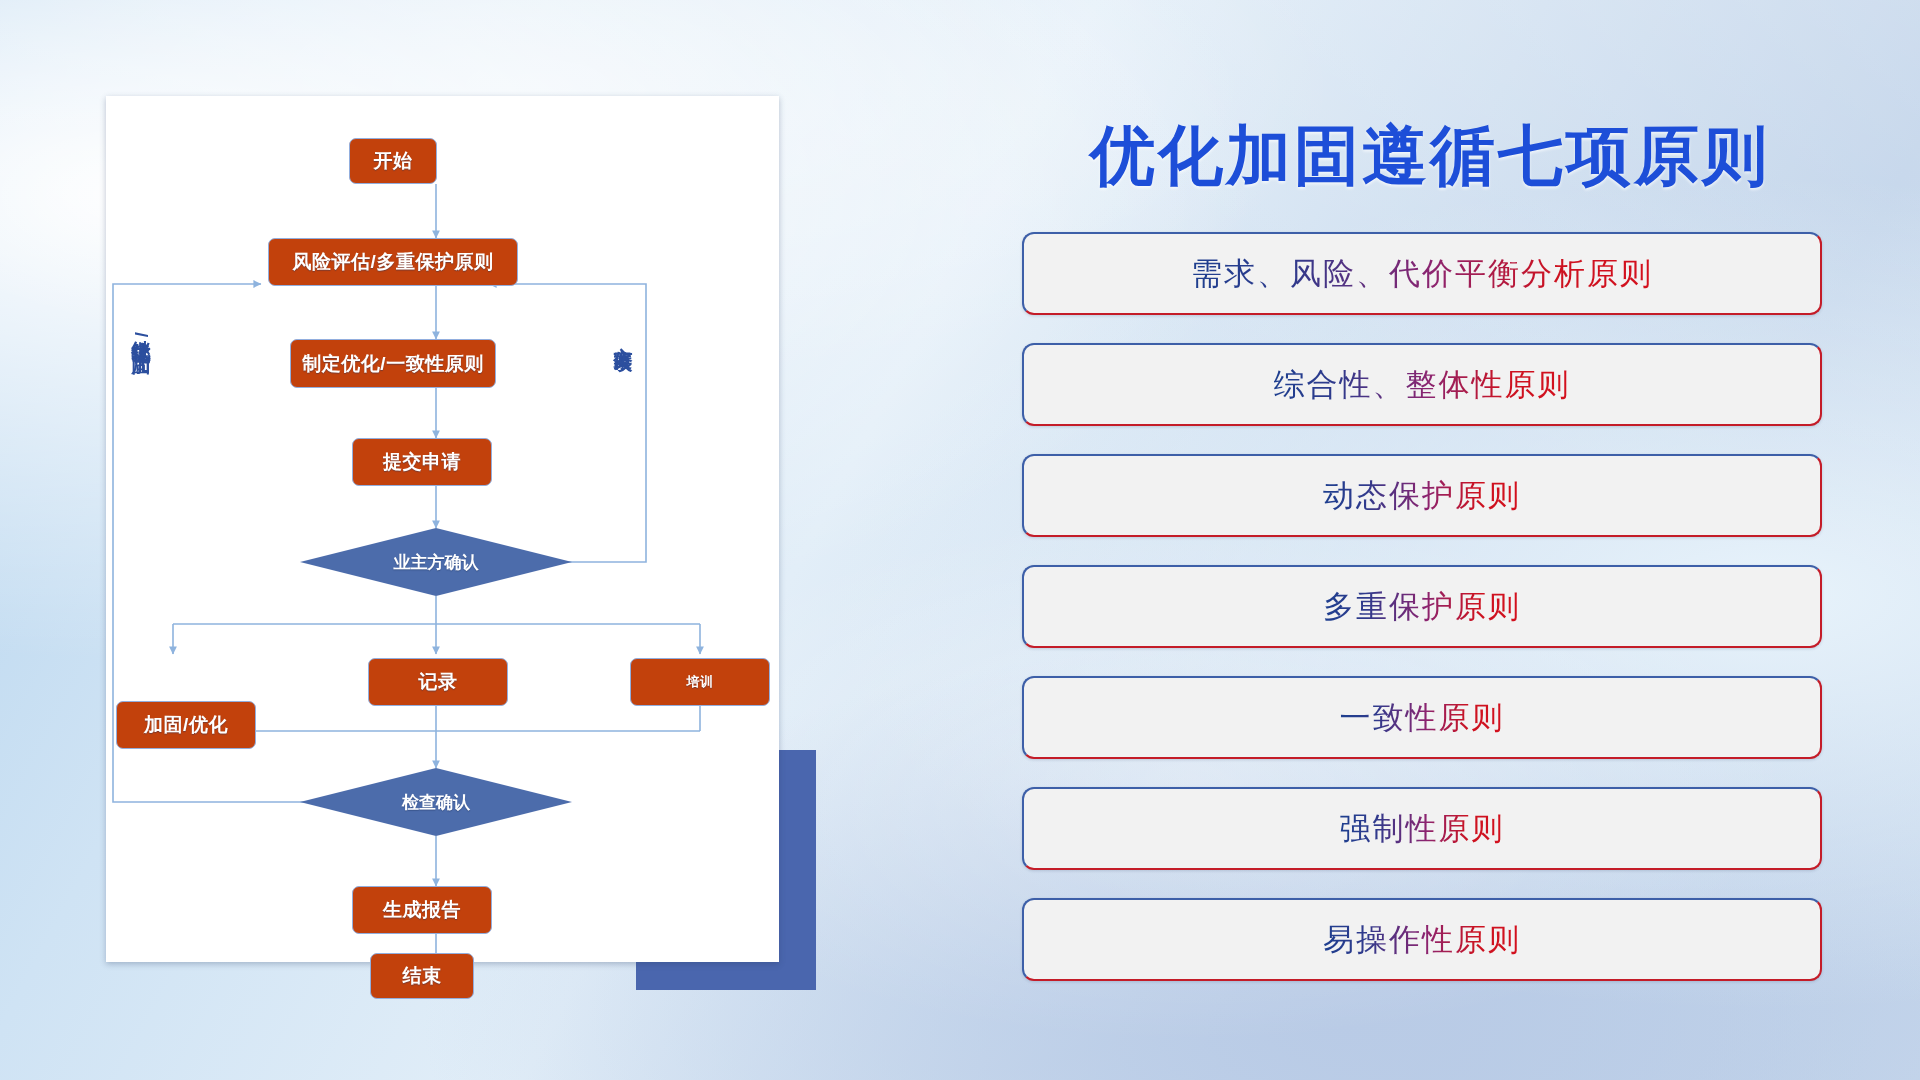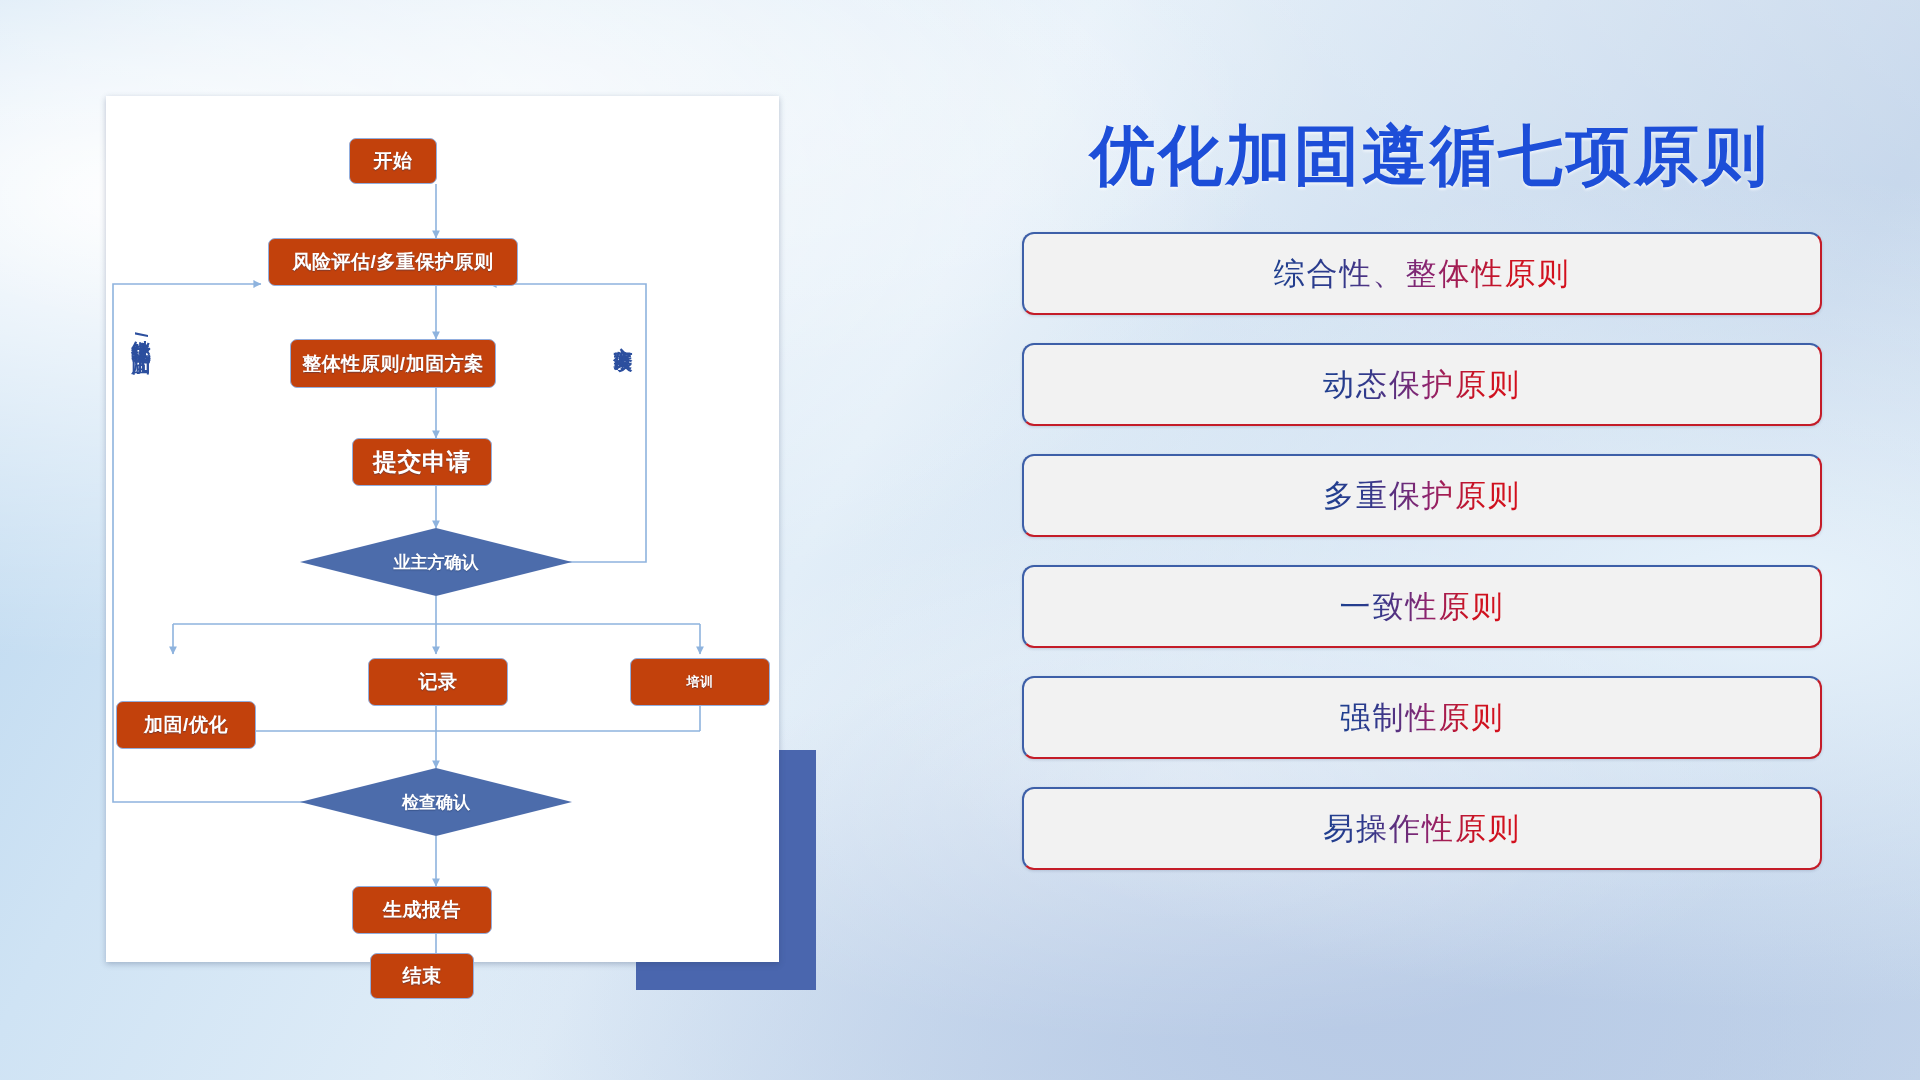--- a/index.html
+++ b/index.html
@@ -161,24 +161,24 @@
 
     <div class="fnode" style="left:243px;top:42px;width:88px;height:46px;font-size:19px;">
       <span>开始</span>
     </div>
 
     <div class="fnode" style="left:162px;top:142px;width:250px;height:48px;font-size:19px;">
       <span>风险评估/多重保护原则</span>
     </div>
 
     <div class="fnode" style="left:184px;top:243px;width:206px;height:49px;font-size:19px;">
-      <span>整体性原则/加固方案</span>
-    </div>
-
-    <div class="fnode" style="left:246px;top:342px;width:140px;height:48px;font-size:24px;">
+      <span>制定优化/一致性原则</span>
+    </div>
+
+    <div class="fnode" style="left:246px;top:342px;width:140px;height:48px;font-size:19px;">
       <span>提交申请</span>
     </div>
 
     <div class="fdiamond" style="left:194px;top:432px;width:272px;height:68px;font-size:17px;">
       <span class="dshape"></span>
       <span class="dlabel">业主方确认</span>
     </div>
 
     <div class="fnode" style="left:10px;top:562px;width:140px;height:48px;font-size:19px;margin-top:43px;">
       <span>加固/优化</span>
@@ -211,20 +211,23 @@
 
   </div>
 </div>
 
 <div id="right">
 
   <div id="title">优化加固遵循七项原则</div>
 
   <div id="plist">
 
+    <div class="pitem">
+      <span class="ptext">需求、风险、代价平衡分析原则</span>
+    </div>
 
     <div class="pitem">
       <span class="ptext">综合性、整体性原则</span>
     </div>
 
     <div class="pitem">
       <span class="ptext">动态保护原则</span>
     </div>
 
     <div class="pitem">

